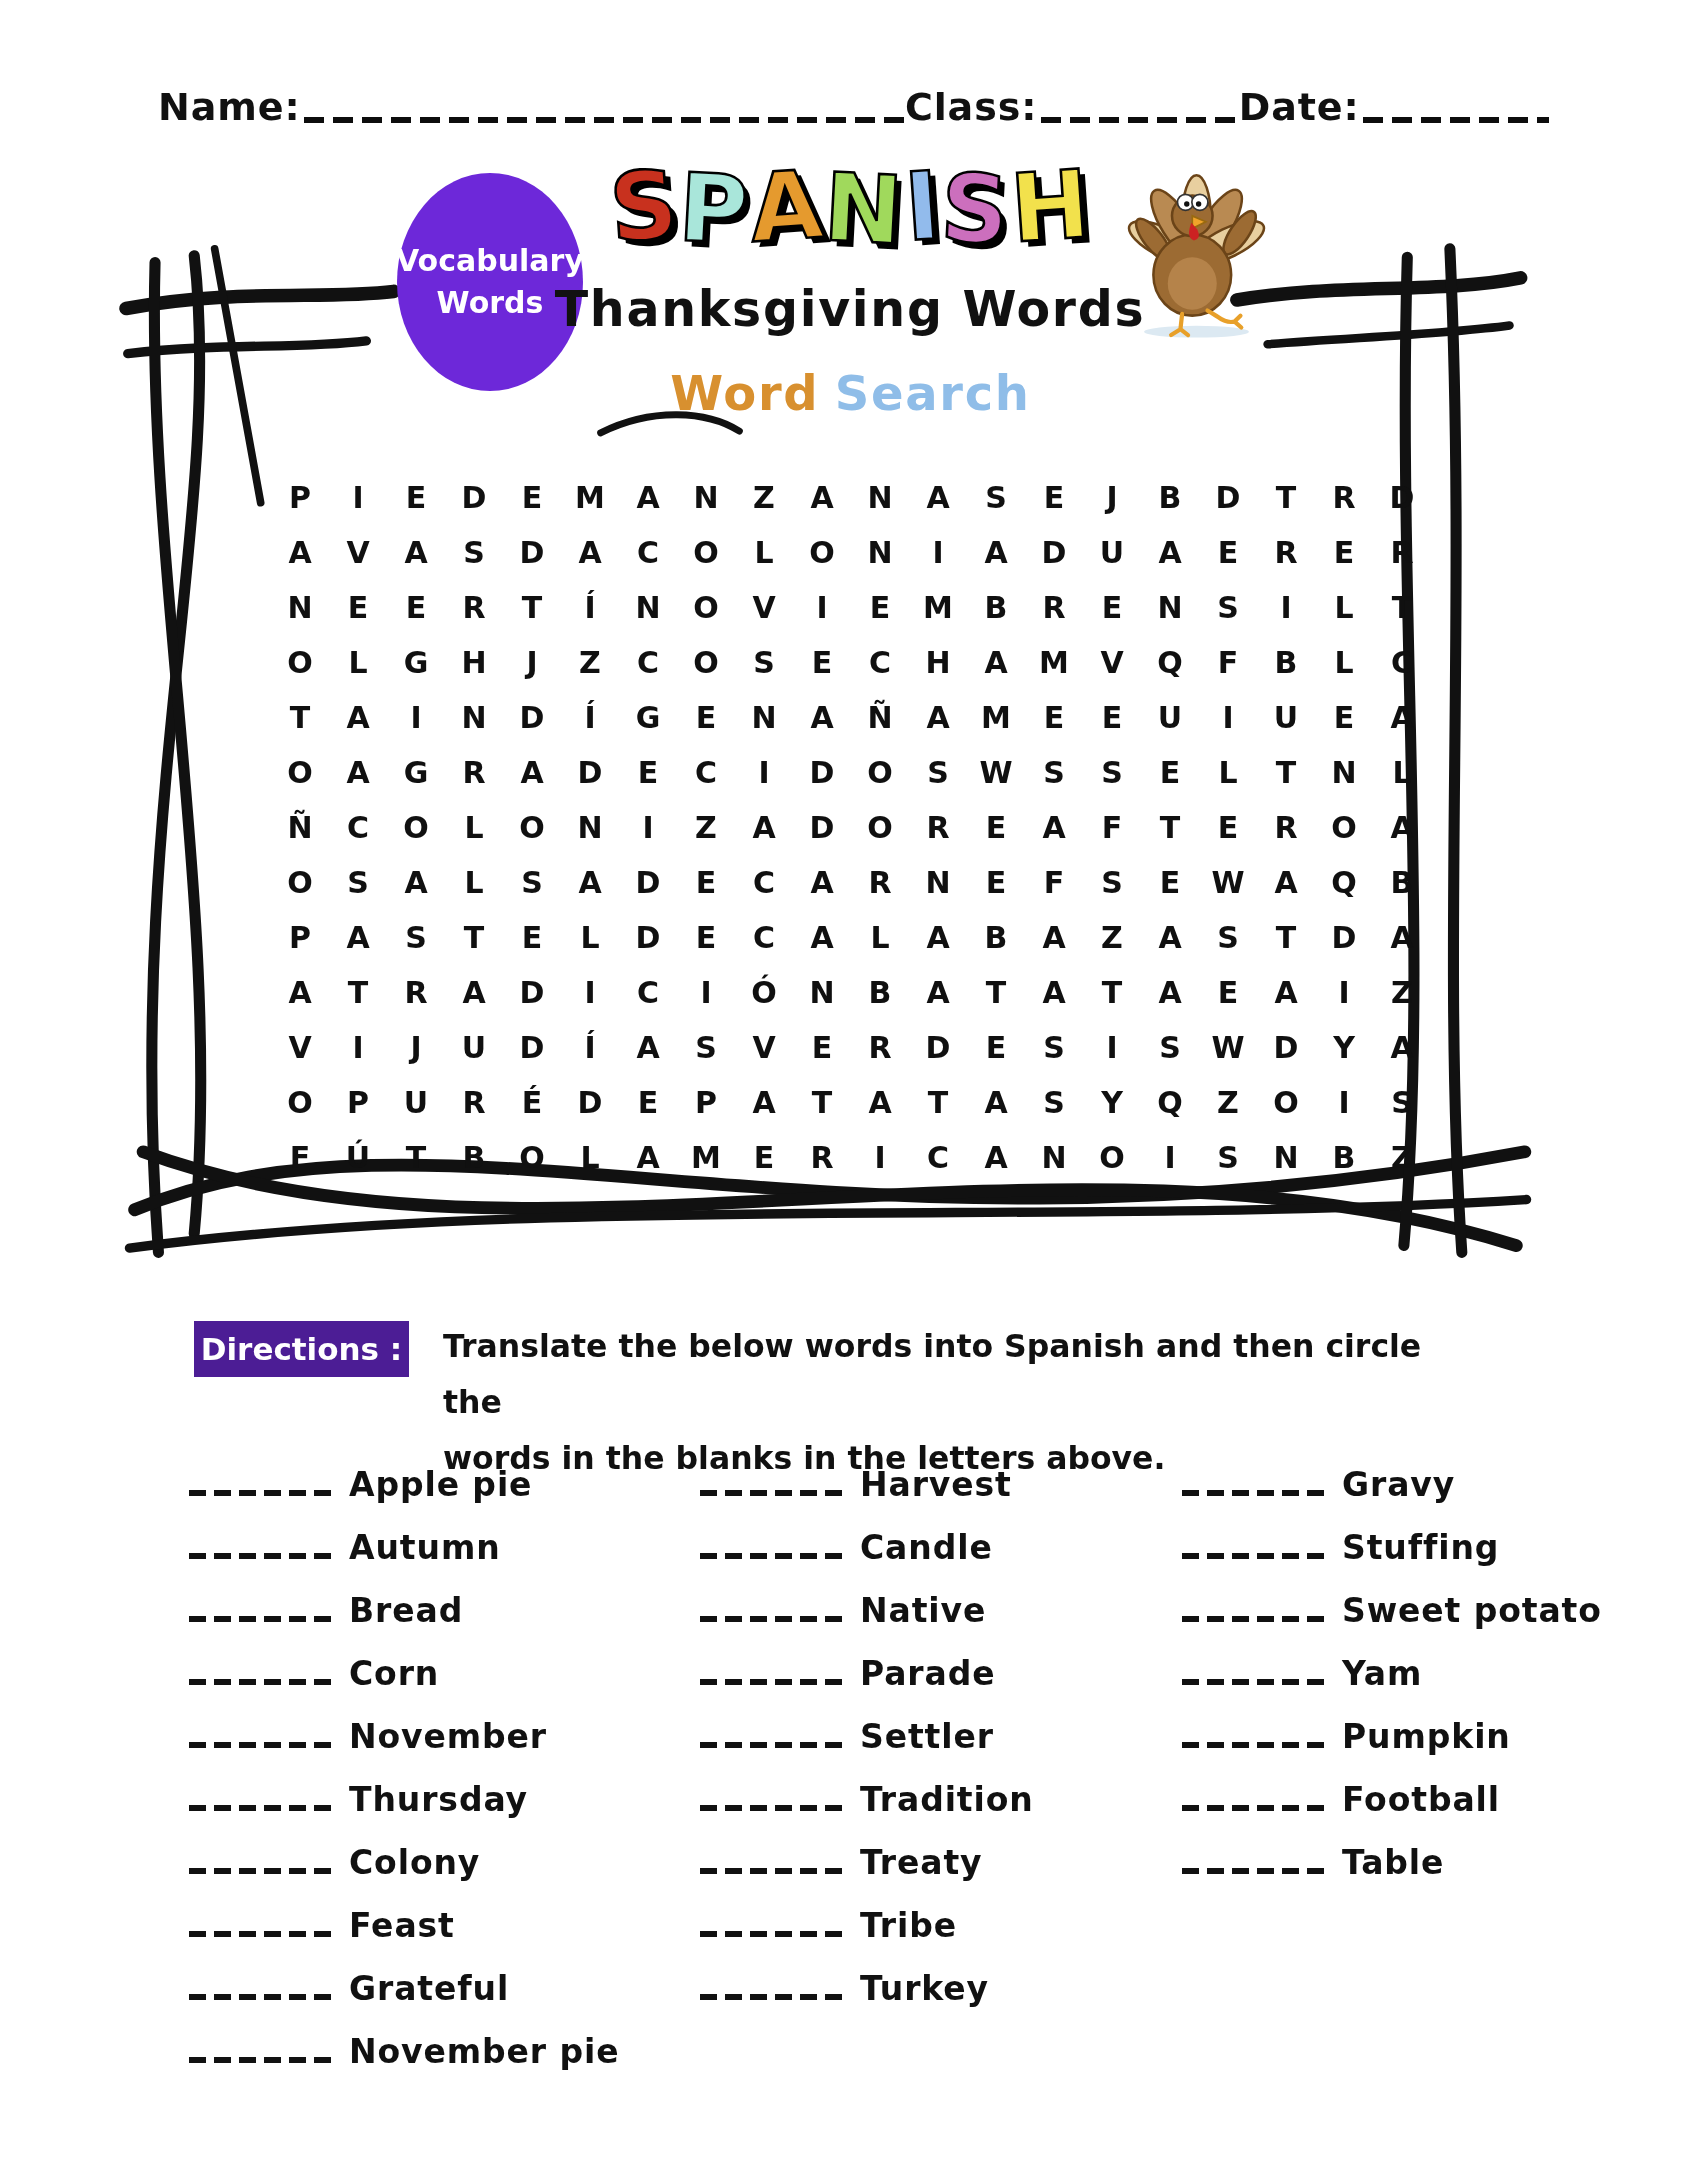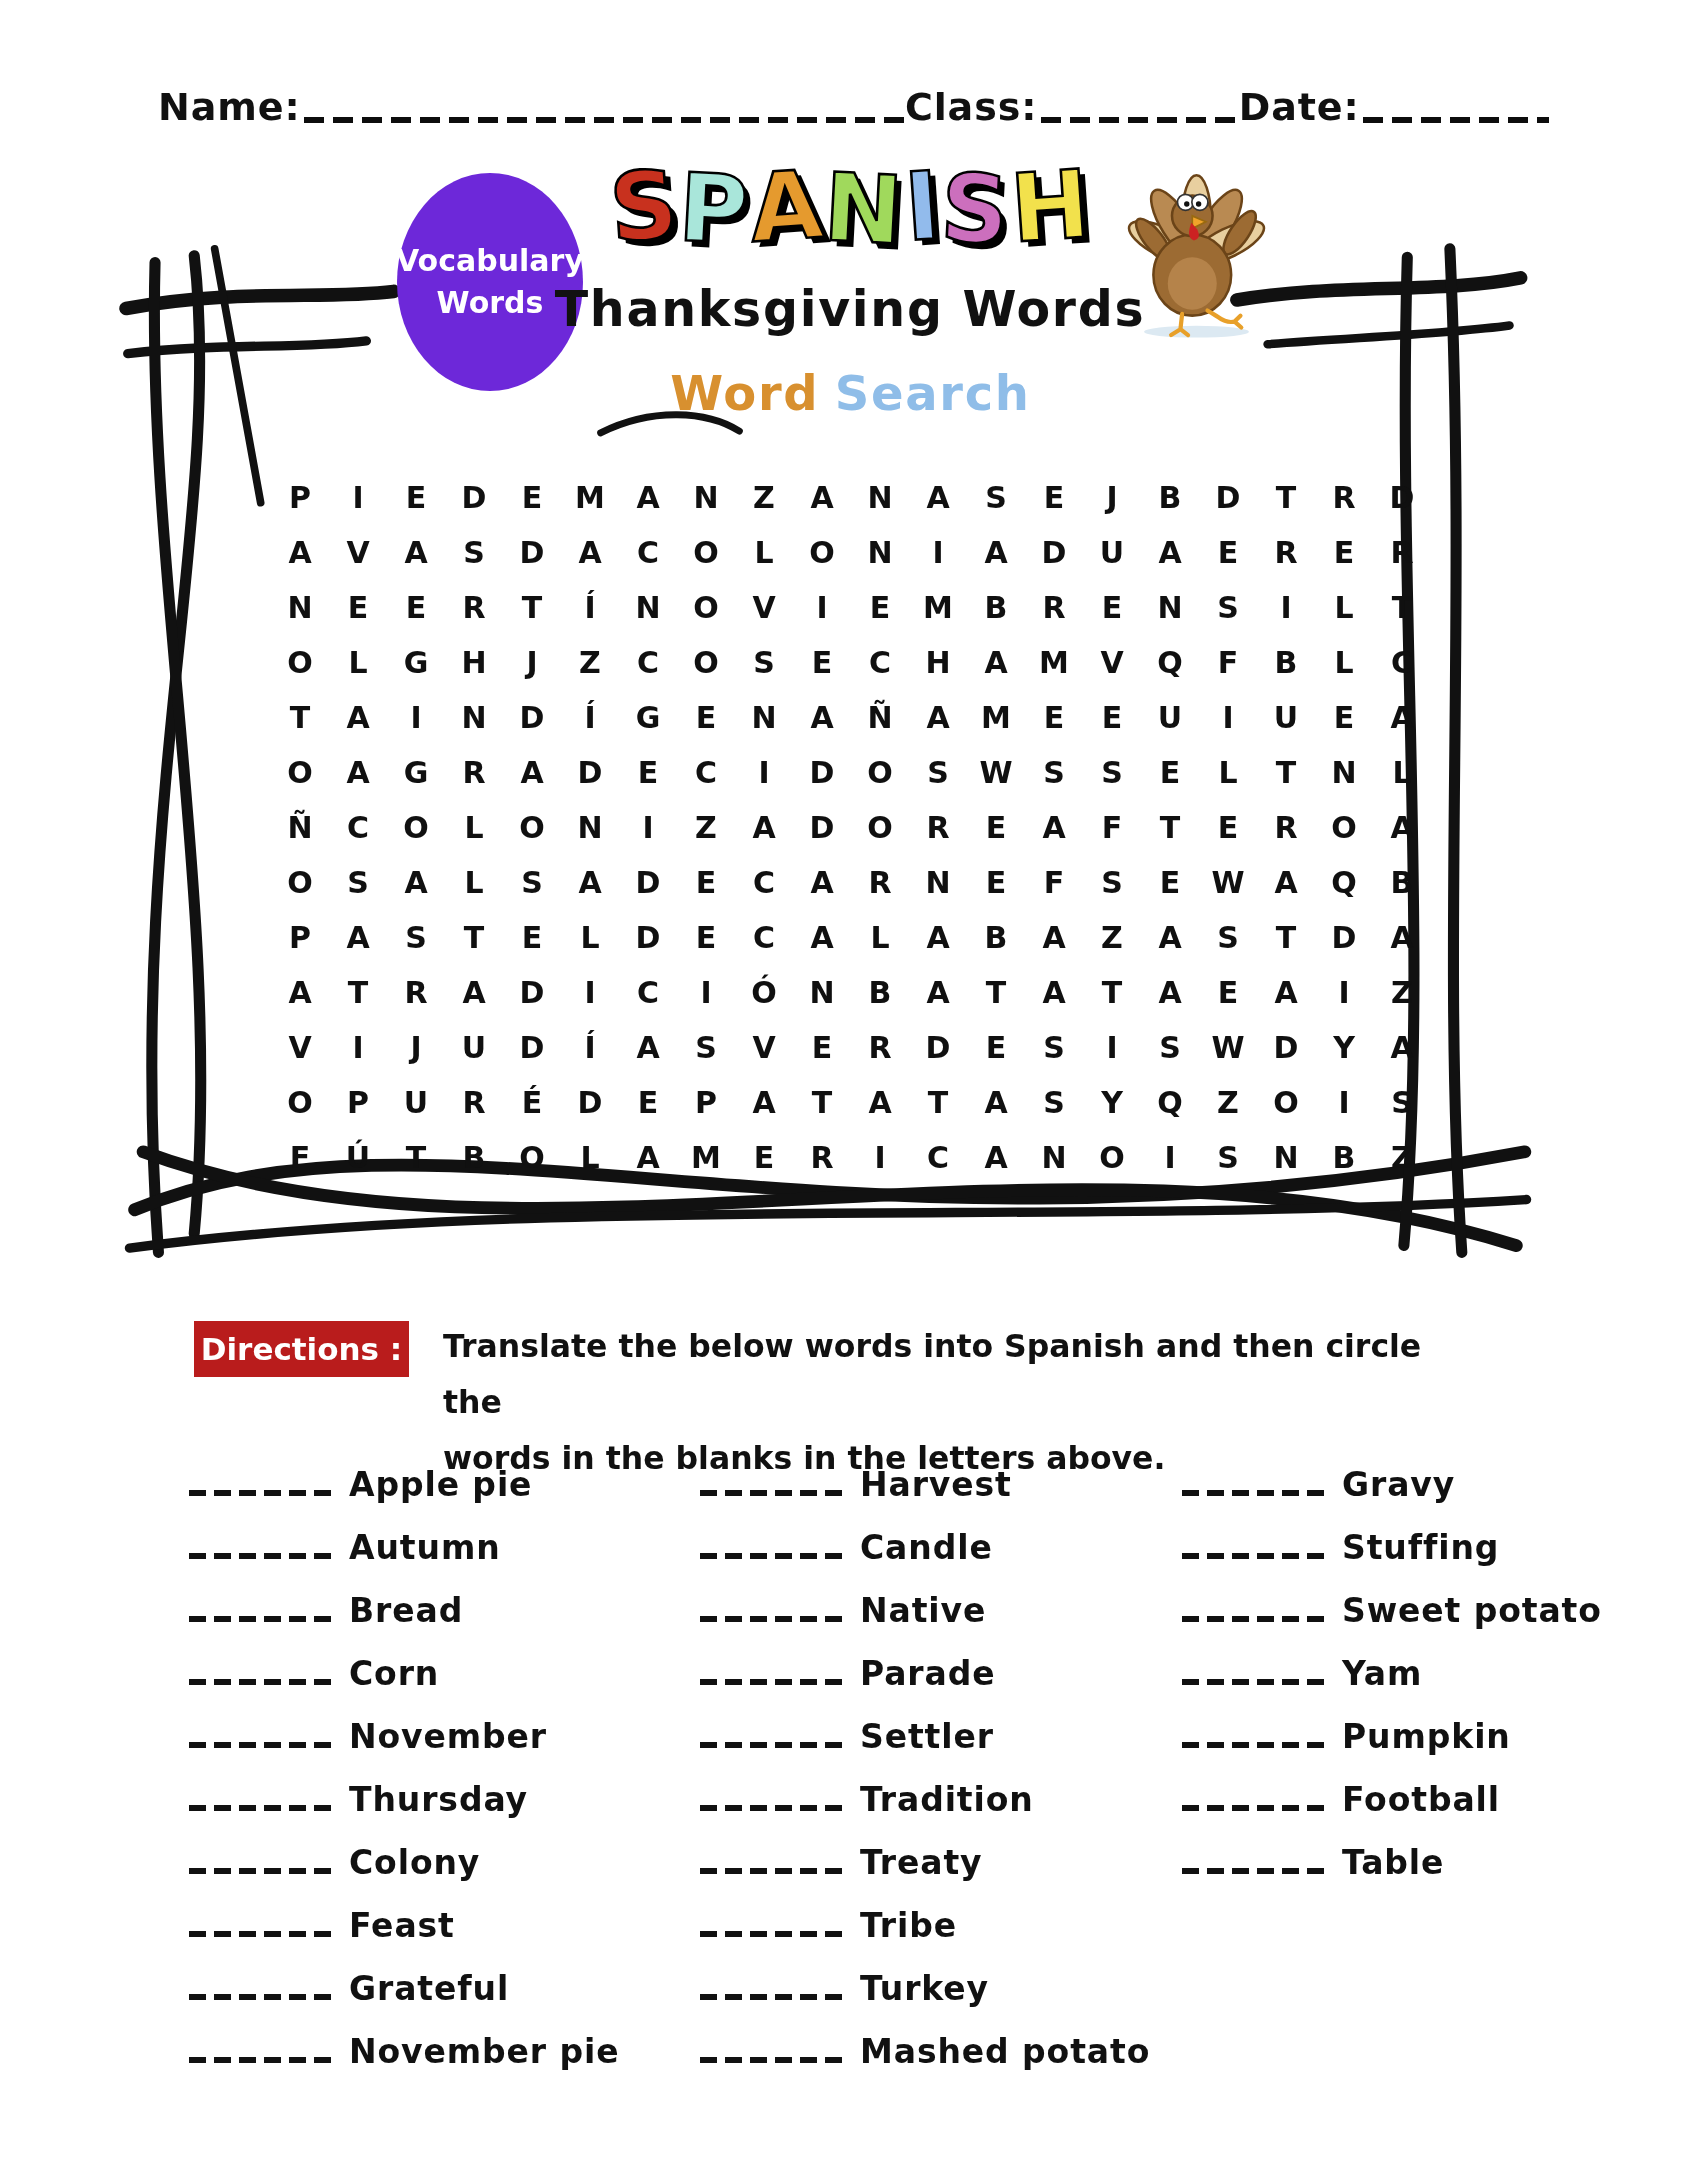--- a/index.html
+++ b/index.html
@@ -25,21 +25,21 @@
   .subtitle { position:absolute; left:552px; top:281px; width:596px; text-align:center; font-size:49px; font-weight:bold; letter-spacing:1.7px; white-space:nowrap; }
   .ws-heading { position:absolute; left:578px; top:365px; width:545px; text-align:center; font-size:48px; font-weight:bold; letter-spacing:1.7px; white-space:nowrap; }
   .ws-heading .w2 { margin-left:15.3px; }
   .turkey { position:absolute; left:1106px; top:155px; width:181px; height:186px; }
 
   
   .grid { position:absolute; left:271px; top:470px; display:grid; grid-template-columns:repeat(20,58px); grid-auto-rows:55px; }
   .grid .cell { display:flex; align-items:center; justify-content:center; font-size:30px; font-weight:600; color:#101010; }
 
   
-  .dir-label { position:absolute; left:194px; top:1321px; width:215px; height:56px; background:#b91c1c; color:#fff;
+  .dir-label { position:absolute; left:194px; top:1321px; width:215px; height:56px; background:#4c1d95; color:#fff;
                display:flex; align-items:center; justify-content:center; font-size:31px; font-weight:bold; }
   .dir-text { position:absolute; left:443px; top:1318px; width:1005px; font-size:31.5px; font-weight:600; line-height:1.78; }
 
   
   .word-col { position:absolute; top:1441px; display:flex; flex-direction:column; }
   .col1 { left:189px; } .col2 { left:700px; } .col3 { left:1182px; }
   .word-item { height:63px; display:flex; align-items:flex-end; white-space:nowrap; }
   .blank { display:inline-block; width:143px; height:6px; background:repeating-linear-gradient(90deg,#111 0 17px, transparent 17px 25px); margin:0 17px 8.5px 0; }
   .word-label { font-size:33px; font-weight:600; letter-spacing:0.9px; }
 </style>
@@ -469,24 +469,20 @@
         <span class="word-label">Treaty</span>
       </div>
       <div class="word-item">
         <span class="blank"></span>
         <span class="word-label">Tribe</span>
       </div>
       <div class="word-item">
         <span class="blank"></span>
         <span class="word-label">Turkey</span>
       </div>
-      <div class="word-item">
-        <span class="blank"></span>
-        <span class="word-label">Mashed potato</span>
-      </div>
     </div>
   <div class="word-col col3" id="col-2">
       <div class="word-item">
         <span class="blank"></span>
         <span class="word-label">Gravy</span>
       </div>
       <div class="word-item">
         <span class="blank"></span>
         <span class="word-label">Stuffing</span>
       </div>

